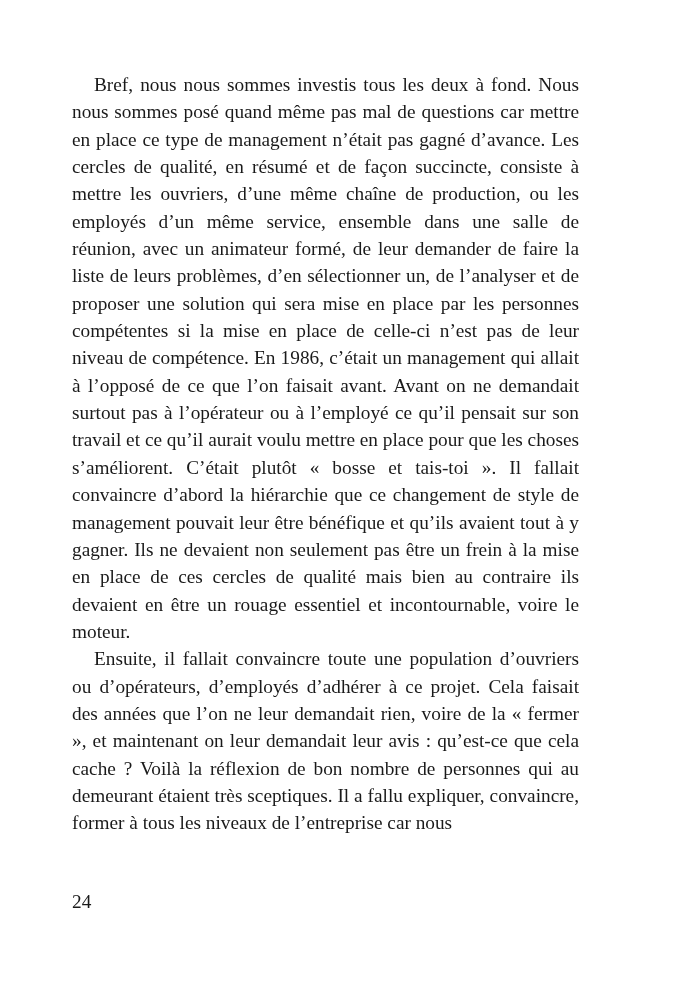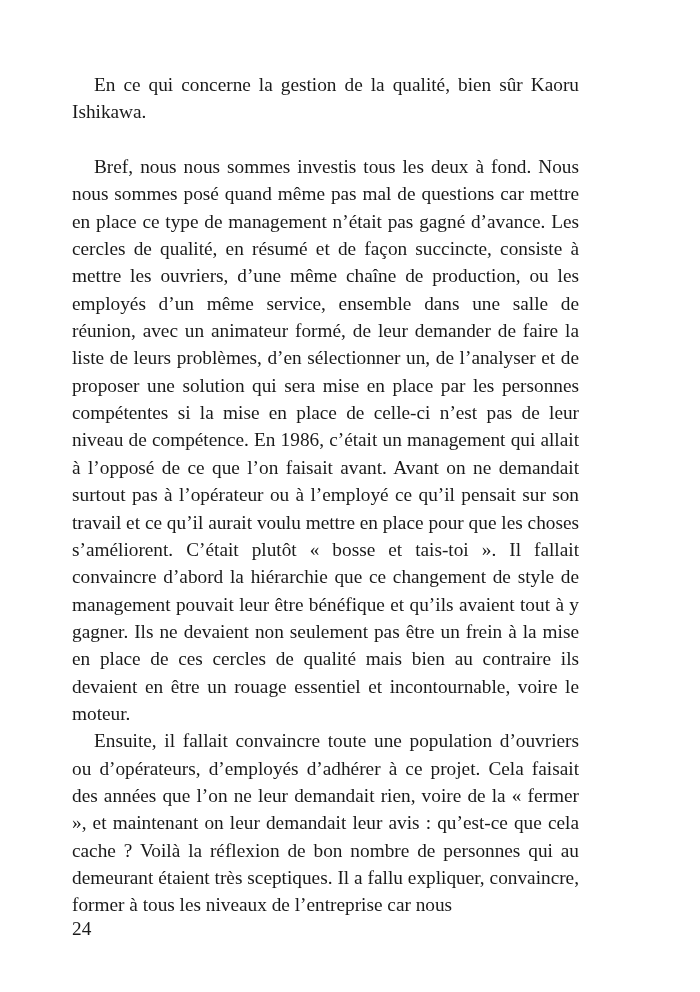--- a/index.html
+++ b/index.html
@@ -28,29 +28,28 @@
       text-align: justify;
       text-indent: 22px;
       hyphens: none;
     }
     .para.gap-after {
       margin-bottom: 27.35px;
     }
     .page-number {
       position: absolute;
       left: 72px;
-      top: 915px;
+      top: 888px;
       font-size: 19.3px;
       line-height: 27px;
       font-family: "Liberation Serif", "DejaVu Serif", serif;
       color: #1a1a1a;
     }
   </style>
 </head>
 <body>
 
 <div class="page">
-  <p class="para gap-after">En ce qui concerne la gestion de la qualité, bien sûr Kaoru Ishikawa.</p>
   <p class="para">Bref, nous nous sommes investis tous les deux à fond. Nous nous sommes posé quand même pas mal de questions car mettre en place ce type de management n’était pas gagné d’avance. Les cercles de qualité, en résumé et de façon succincte, consiste à mettre les ouvriers, d’une même chaîne de production, ou les employés d’un même service, ensemble dans une salle de réunion, avec un animateur formé, de leur demander de faire la liste de leurs problèmes, d’en sélectionner un, de l’analyser et de proposer une solution qui sera mise en place par les personnes compétentes si la mise en place de celle-ci n’est pas de leur niveau de compétence. En 1986, c’était un management qui allait à l’opposé de ce que l’on faisait avant. Avant on ne demandait surtout pas à l’opérateur ou à l’employé ce qu’il pensait sur son travail et ce qu’il aurait voulu mettre en place pour que les choses s’améliorent. C’était plutôt « bosse et tais-toi ». Il fallait convaincre d’abord la hiérarchie que ce changement de style de management pouvait leur être bénéfique et qu’ils avaient tout à y gagner. Ils ne devaient non seulement pas être un frein à la mise en place de ces cercles de qualité mais bien au contraire ils devaient en être un rouage essentiel et incontournable, voire le moteur.</p>
   <p class="para">Ensuite, il fallait convaincre toute une population d’ouvriers ou d’opérateurs, d’employés d’adhérer à ce projet. Cela faisait des années que l’on ne leur demandait rien, voire de la « fermer », et maintenant on leur demandait leur avis : qu’est-ce que cela cache ? Voilà la réflexion de bon nombre de personnes qui au demeurant étaient très sceptiques. Il a fallu expliquer, convaincre, former à tous les niveaux de l’entreprise car nous</p>
 </div>
 
 <div class="page-number">24</div>
 
 </body></html>

